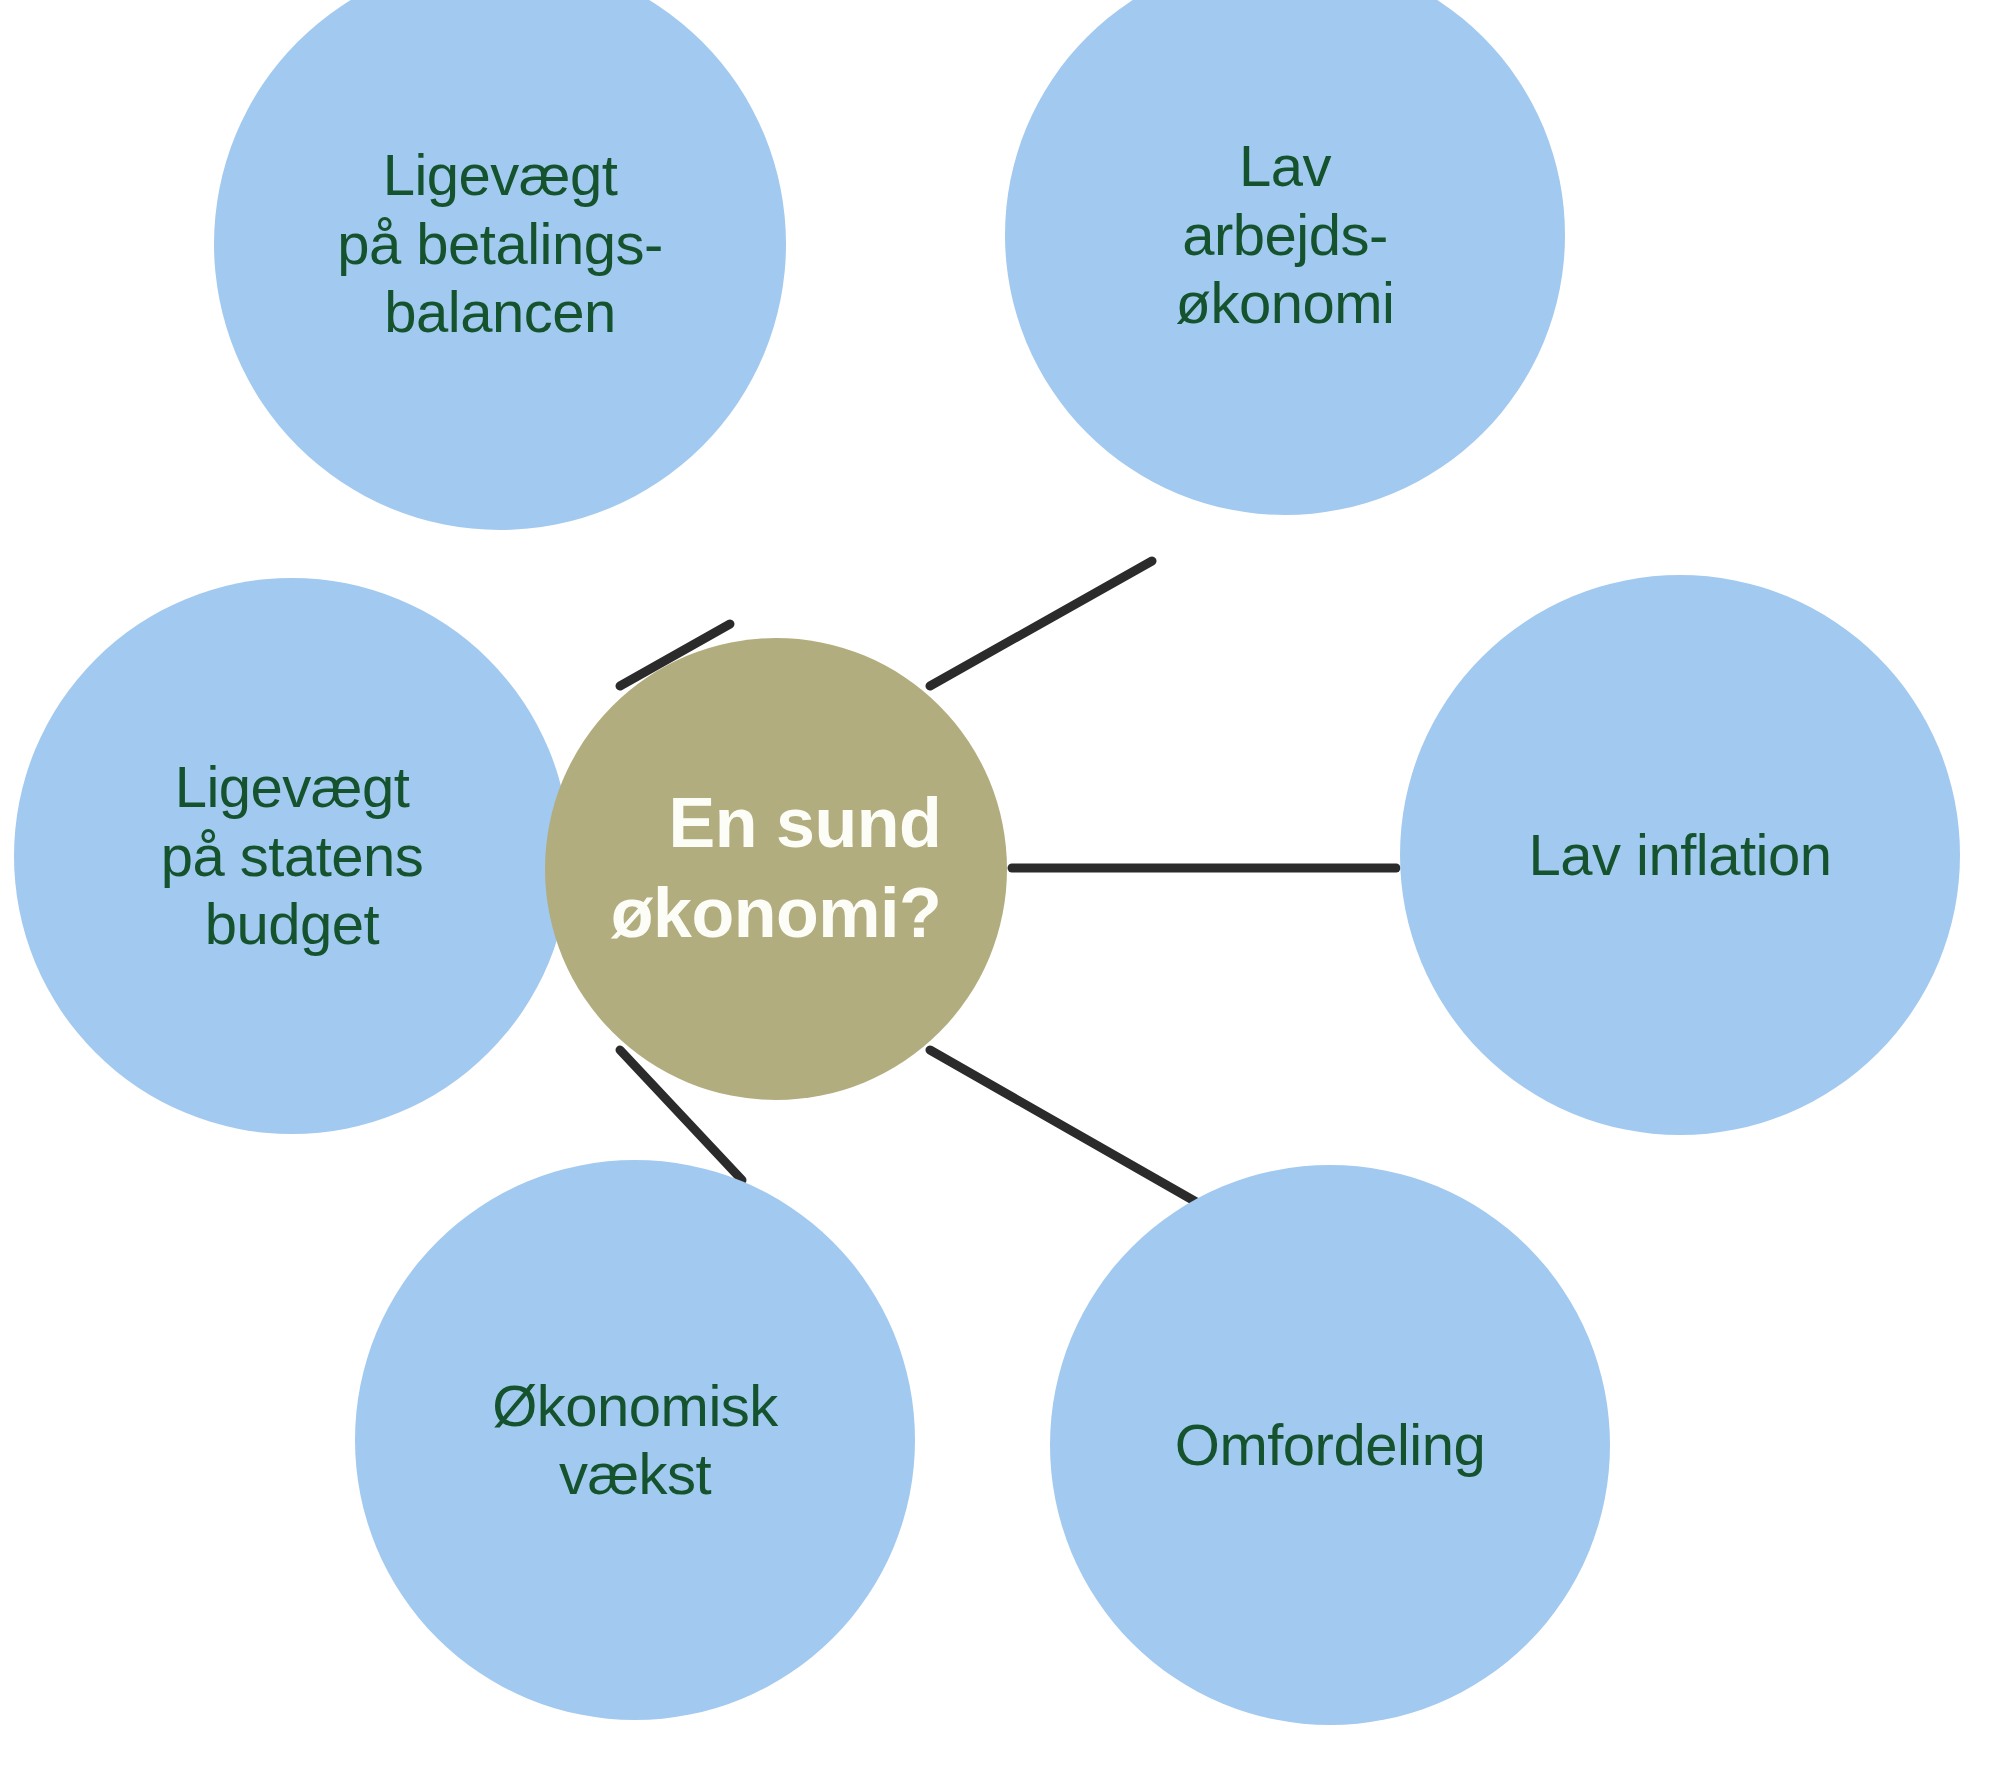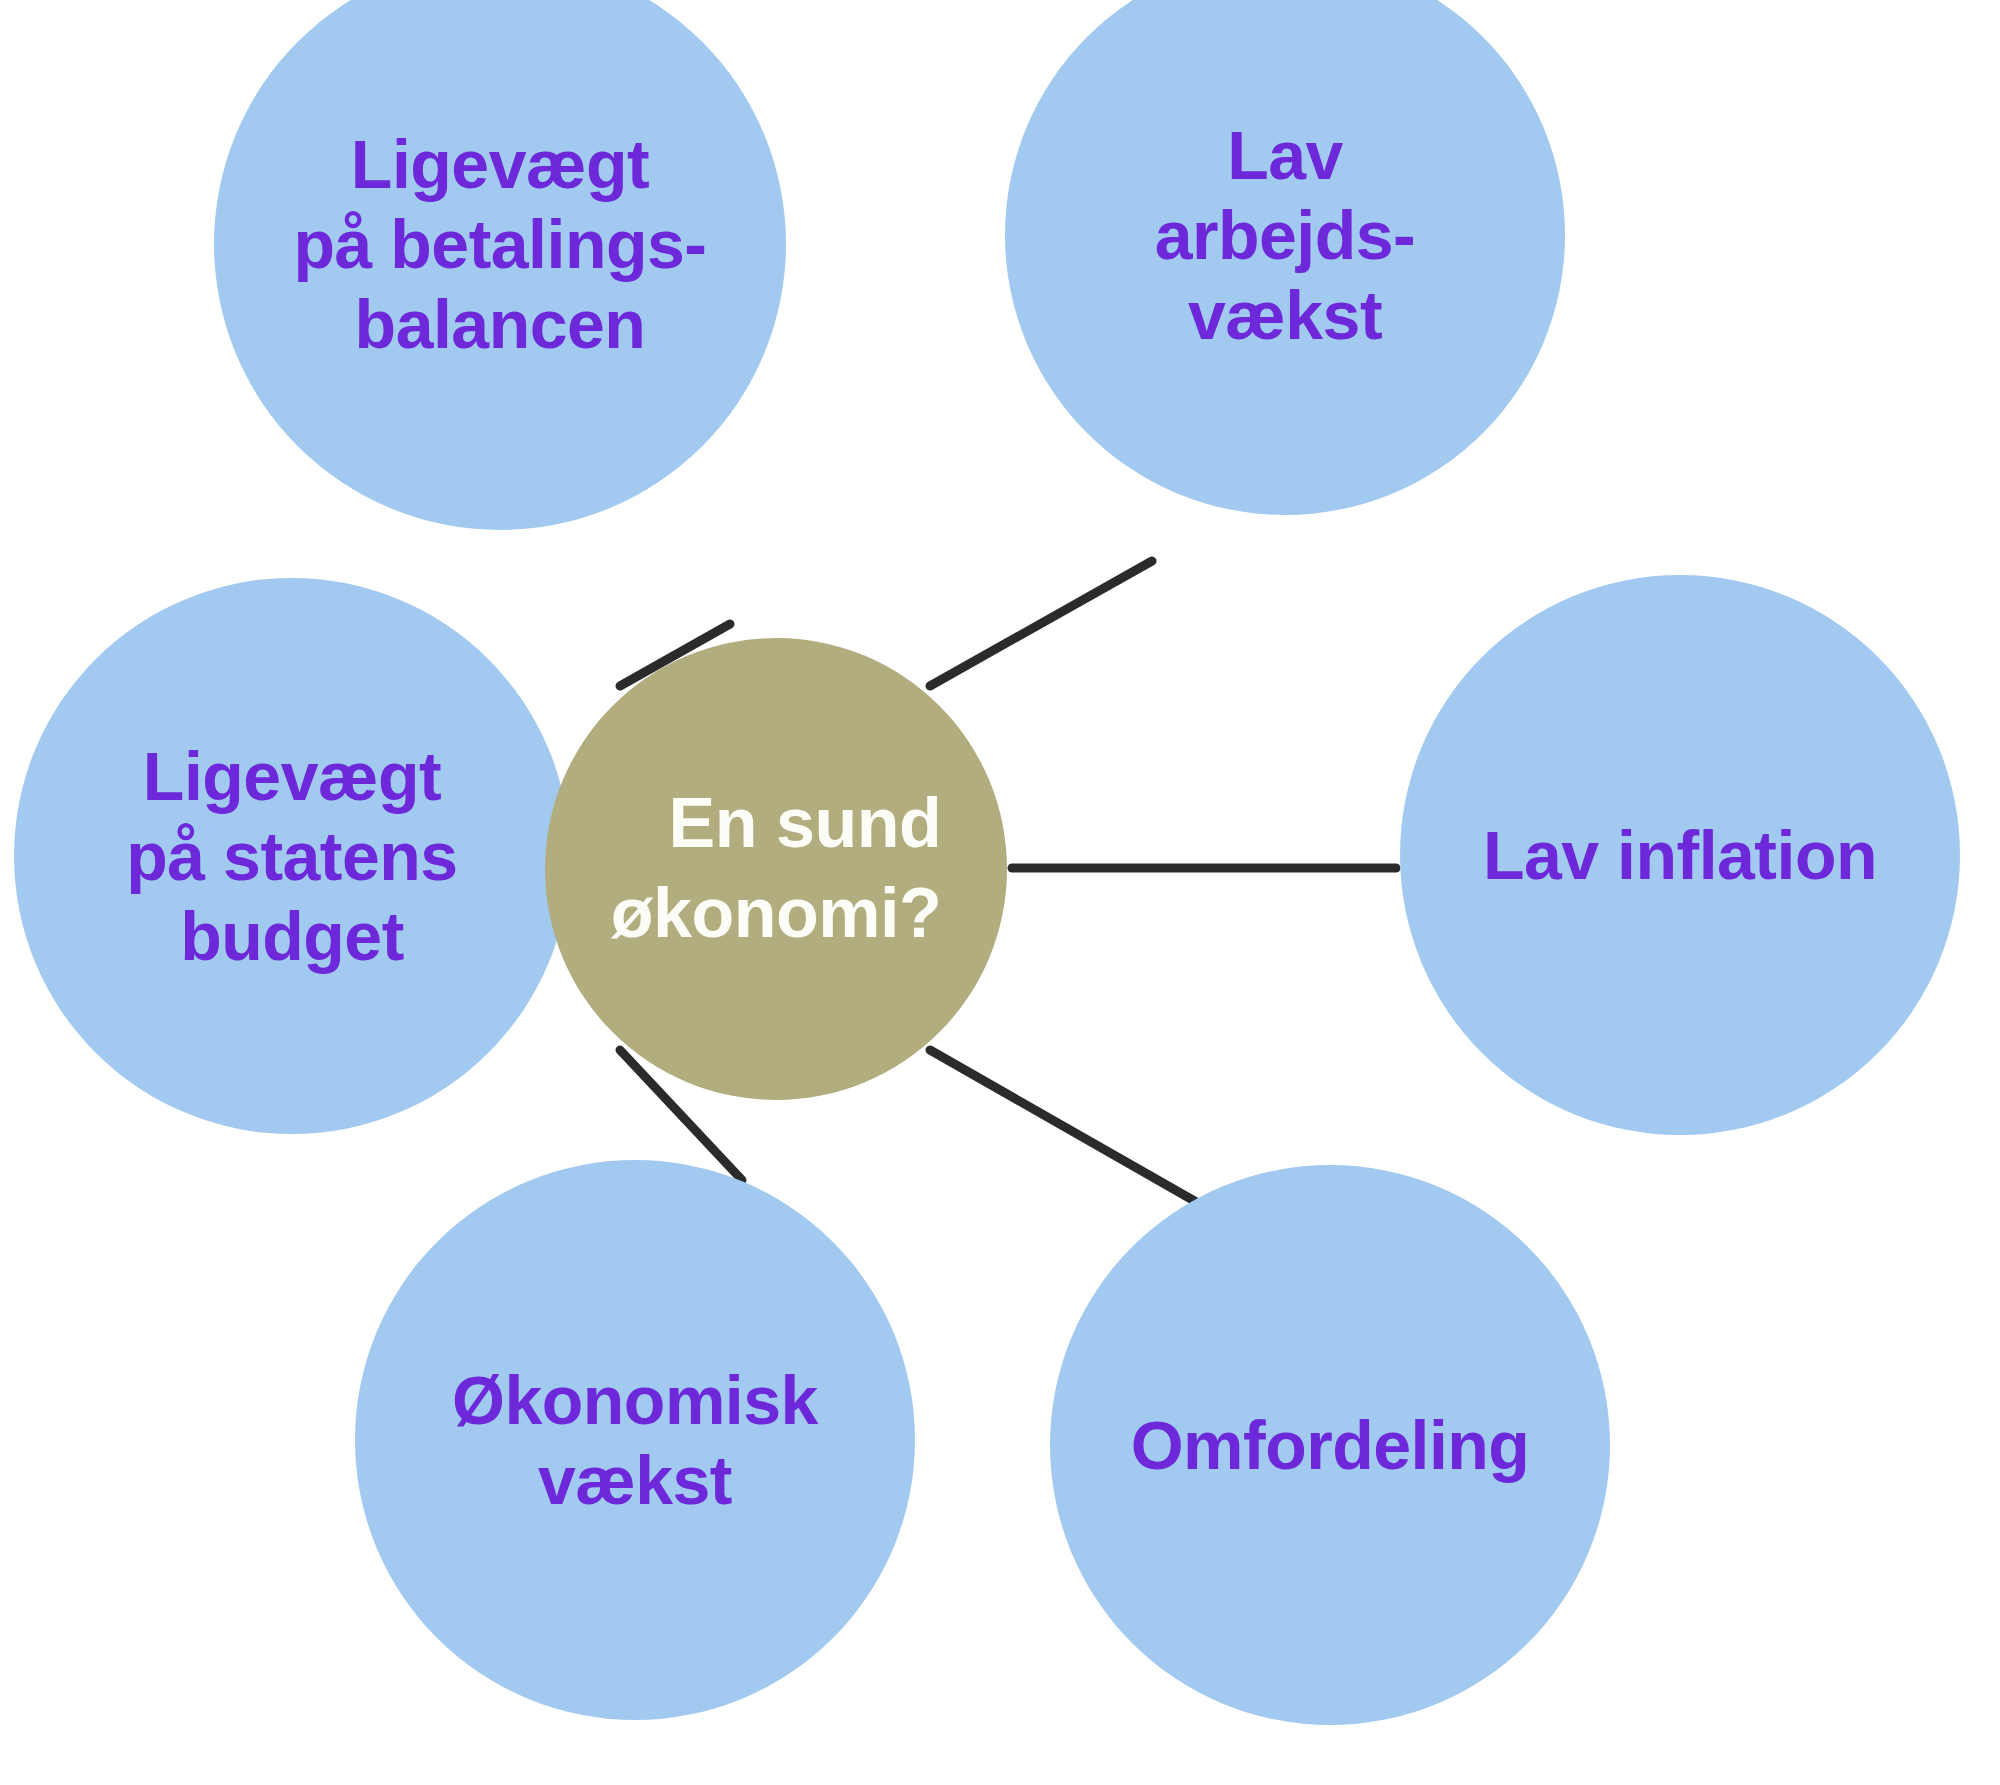--- a/index.html
+++ b/index.html
@@ -36,23 +36,23 @@
   }
   .node-label {
     display: block;
     white-space: pre-line;
     line-height: 1.18;
   }
   .satellite {
     background: #a2c9ef;
   }
   .satellite .node-label {
-    color: #6d28d9;
-    font-weight: 700;
-    font-size: 68px;
+    color: #14532d;
+    font-weight: 400;
+    font-size: 58px;
     letter-spacing: -0.5px;
   }
   .hub {
     background: #b2ad7f;
     text-align: right;
   }
   .hub .node-label {
     color: #fdfdf7;
     font-weight: 700;
     font-size: 70px;
@@ -76,21 +76,21 @@
 
   <div class="node satellite" style="left:214px; top:-42px; width:572px; height:572px;">
     <span class="node-label">Ligevægt
 på betalings-
 balancen</span>
   </div>
 
   <div class="node satellite" style="left:1005px; top:-45px; width:560px; height:560px;">
     <span class="node-label">Lav
 arbejds-
-vækst</span>
+økonomi</span>
   </div>
 
   <div class="node satellite" style="left:1050px; top:1165px; width:560px; height:560px;">
     <span class="node-label">Omfordeling</span>
   </div>
 
   <div class="node satellite" style="left:1400px; top:575px; width:560px; height:560px;">
     <span class="node-label">Lav inflation</span>
   </div>
 

